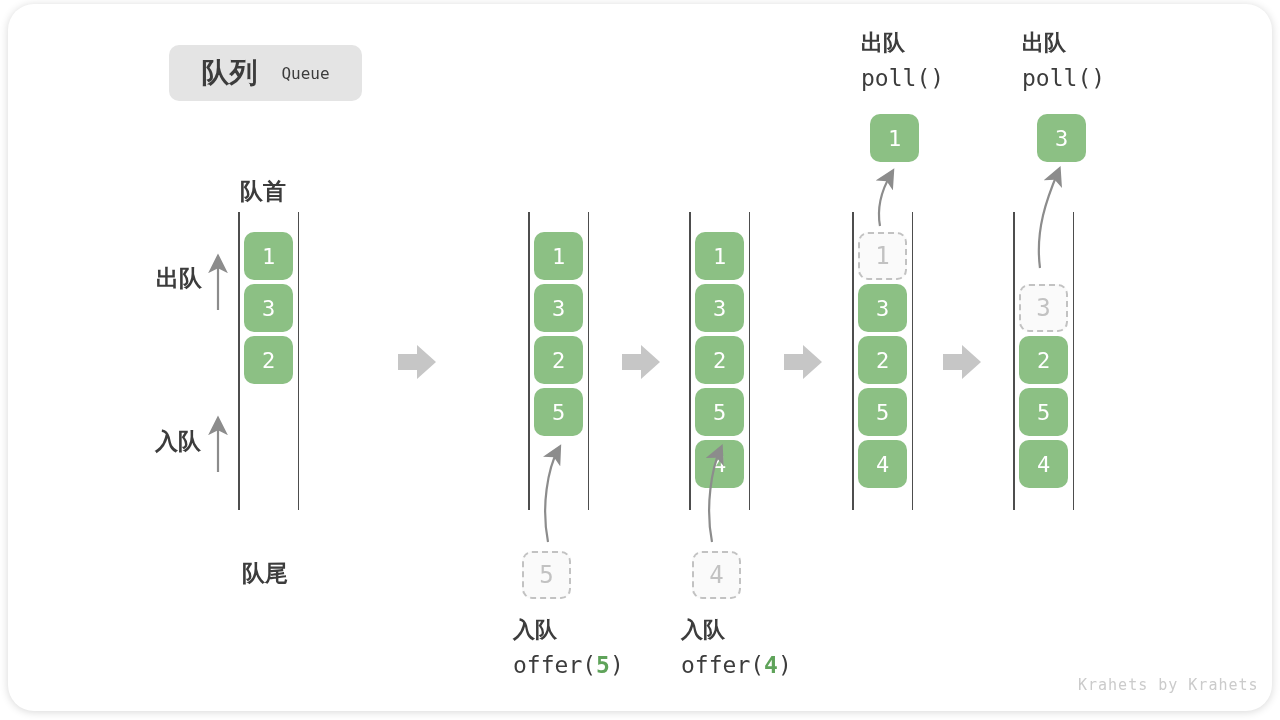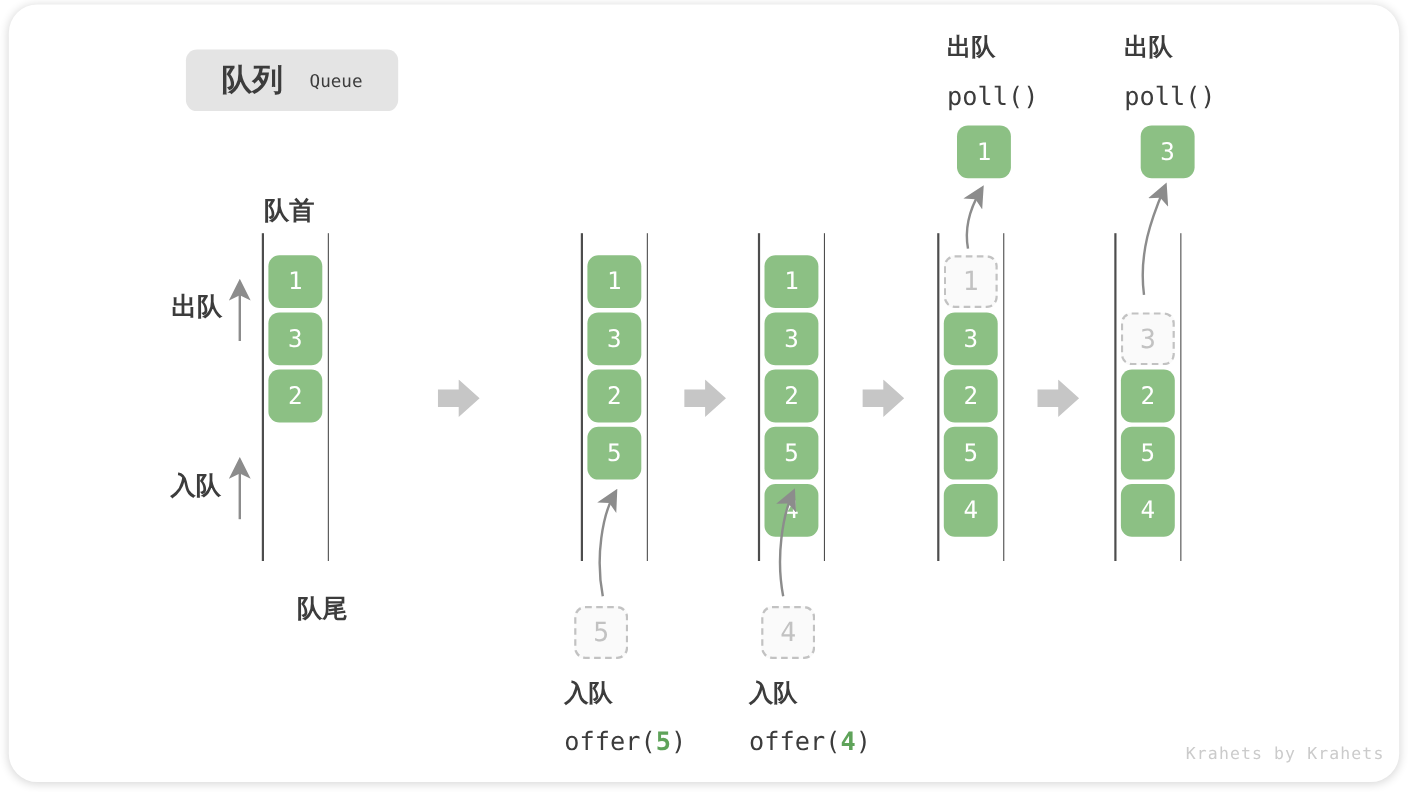--- a/index.html
+++ b/index.html
@@ -29,21 +29,21 @@
   }
   .badge{
     position:absolute;left:169px;top:45px;width:193px;height:56px;
     background:var(--badge-bg);border-radius:10px;
     display:flex;align-items:center;justify-content:center;gap:24px;
   }
   .badge-zh{font-size:28px;font-weight:bold;}
   .badge-en{font-family:"DejaVu Sans Mono",monospace;font-size:16px;}
   .side-label{position:absolute;font-size:23px;font-weight:bold;white-space:nowrap;}
   .lbl-front{left:240px;top:156px;margin-top:20px;}
-  .lbl-rear{left:242px;top:538px;margin-left:28px;}
+  .lbl-rear{left:242px;top:558px;}
   .lbl-deq{left:156px;top:263px;}
   .lbl-enq{left:155px;top:426px;}
   #columns{position:absolute;left:0;top:0;width:100%;height:100%;}
   .qcol{position:absolute;}
   .qline{position:absolute;top:0;bottom:0;width:1.5px;background:var(--col-line);}
   .qline.l{left:0;}
   .qline.r{right:0;}
   .cell{
     position:absolute;width:49px;height:48px;border-radius:10px;
     display:flex;align-items:center;justify-content:center;
@@ -53,21 +53,21 @@
   .cell.dashed{
     border:2px dashed var(--dashed-border);background:var(--dashed-bg);
     color:var(--dashed-text);font-size:24px;
   }
   .detached-1{left:870px;top:114px;}
   .detached-2{left:1037px;top:114px;}
   .incoming-5{left:522px;top:551px;}
   .incoming-4{left:692px;top:551px;}
   .op{position:absolute;white-space:nowrap;}
   .op-zh{font-size:22px;font-weight:bold;line-height:26px;}
-  .op-code{font-family:"DejaVu Sans Mono",monospace;font-size:23px;margin-top:19px;line-height:26px;}
+  .op-code{font-family:"DejaVu Sans Mono",monospace;font-size:23px;margin-top:9px;line-height:26px;}
   .op-poll-1{left:861px;top:30px;}
   .op-poll-2{left:1022px;top:30px;}
   .op-offer-5{left:513px;top:617px;}
   .op-offer-4{left:681px;top:617px;}
   .arg-green{color:var(--accent-green);font-weight:bold;}
   .arrow-overlay{position:absolute;left:0;top:0;pointer-events:none;}
   .block-arrow{position:absolute;top:345px;}
   .ba-1{left:398px;} .ba-2{left:622px;} .ba-3{left:784px;} .ba-4{left:943px;}
   .watermark{
     position:absolute;left:1078px;top:676px;

